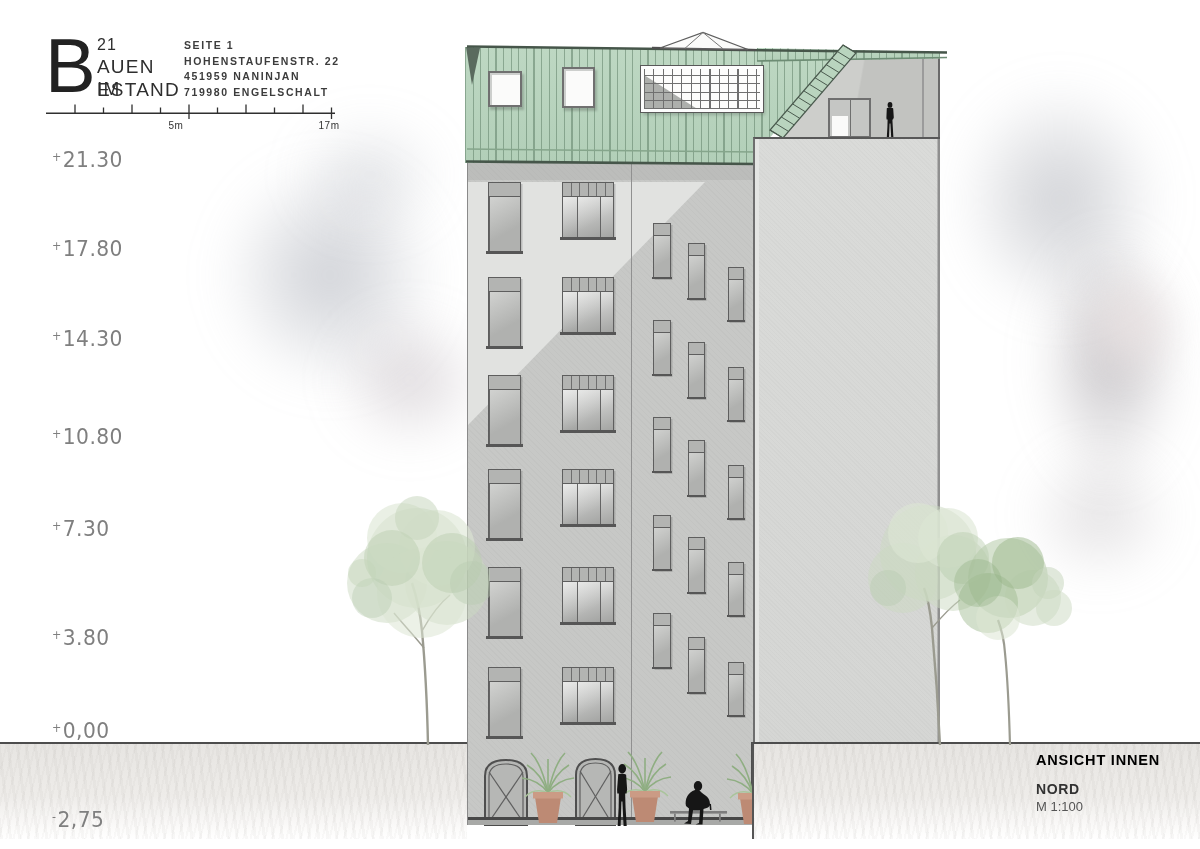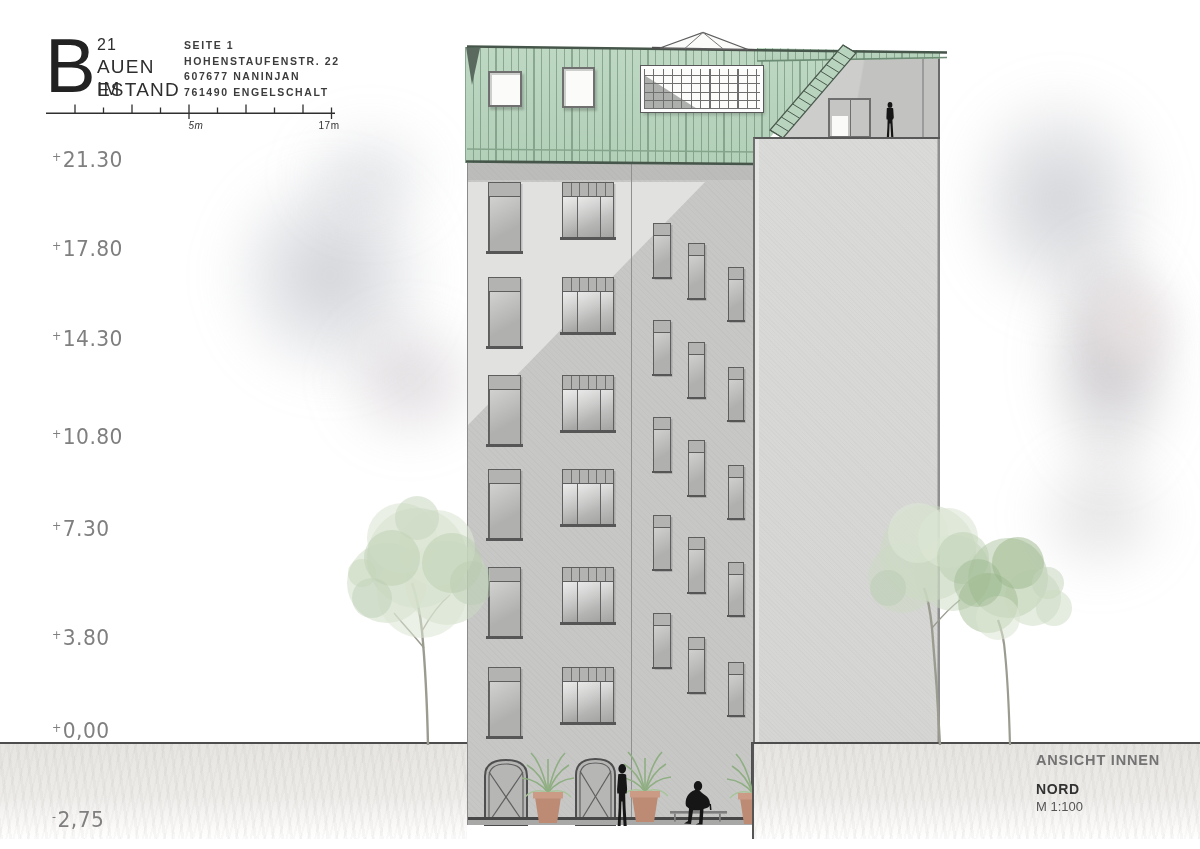--- a/index.html
+++ b/index.html
@@ -102,21 +102,21 @@
   .address{position:absolute;left:184px;top:38px;font-size:10.5px;font-weight:bold;
     letter-spacing:1.6px;line-height:15.5px;color:#3c3c3c;white-space:nowrap;}
   .scalebar{position:absolute;left:24px;top:98px;width:320px;height:42px;z-index:9;}
   .scalebar .lbl{position:absolute;top:22px;transform:translateX(-50%);font-size:10px;
     letter-spacing:.5px;color:#333;}
   .elev-layer{position:absolute;inset:0;z-index:9;pointer-events:none;text-align:right;}
   .elev{position:absolute;left:52px;font-size:22px;color:#7f7f7f;letter-spacing:.5px;
     font-family:"DejaVu Sans",sans-serif;transform:scaleX(.92);transform-origin:left center;}
   .elev .sign{font-size:.55em;vertical-align:.5em;margin-right:1px;}
   .drawing-info{position:absolute;left:1036px;top:752px;z-index:9;}
-  .di-title{font-size:14.5px;font-weight:bold;letter-spacing:.8px;color:#737373;}
+  .di-title{font-size:14.5px;font-weight:bold;letter-spacing:.8px;color:#000000;}
   .di-orient{font-size:14px;font-weight:bold;letter-spacing:.6px;color:#323232;margin-top:13px;}
   .di-scale{font-size:13px;color:#555;margin-top:2px;}
 </style>
 </head>
 <body>
 
 <div class="canvas">
 
   <div>
     <div class="cloud" style="left:175px;top:115px;width:310px;height:320px;background:radial-gradient(closest-side, rgba(164,168,178,.55), rgba(164,168,178,0) 72%);"></div>
@@ -572,40 +572,40 @@
   </svg>
 
   <div class="title-block">
     <div class="big-letter">B</div>
     <div class="tb-num">21</div>
     <div class="tb-line1">AUEN IM</div>
     <div class="tb-line2">ESTAND</div>
     <div class="address" id="addressBlock">
         <div>SEITE 1</div>
         <div>HOHENSTAUFENSTR. 22</div>
-        <div>607677 NANINJAN</div>
-        <div>761490 ENGELSCHALT</div>
+        <div>451959 NANINJAN</div>
+        <div>719980 ENGELSCHALT</div>
       </div>
   </div>
 
   <div class="scalebar">
     <svg id="sbSvg" width="320" height="26" viewBox="0 0 320 26">
       <line x1="22" y1="15.2" x2="311" y2="15.2" stroke="#2f2f2f" stroke-width="1.6"></line>
     <line x1="51" y1="6.5" x2="51" y2="15.8" stroke="#2f2f2f" stroke-width="1.3"></line>
         <line x1="79.5" y1="9.5" x2="79.5" y2="15.8" stroke="#2f2f2f" stroke-width="1.3"></line>
         <line x1="108" y1="6.5" x2="108" y2="15.8" stroke="#2f2f2f" stroke-width="1.3"></line>
         <line x1="136.5" y1="9.5" x2="136.5" y2="15.8" stroke="#2f2f2f" stroke-width="1.3"></line>
         <line x1="165" y1="6.5" x2="165" y2="21" stroke="#2f2f2f" stroke-width="1.3"></line>
         <line x1="193.5" y1="9.5" x2="193.5" y2="15.8" stroke="#2f2f2f" stroke-width="1.3"></line>
         <line x1="222" y1="6.5" x2="222" y2="15.8" stroke="#2f2f2f" stroke-width="1.3"></line>
         <line x1="250.5" y1="9.5" x2="250.5" y2="15.8" stroke="#2f2f2f" stroke-width="1.3"></line>
         <line x1="279" y1="6.5" x2="279" y2="15.8" stroke="#2f2f2f" stroke-width="1.3"></line>
         <line x1="307.5" y1="9.5" x2="307.5" y2="21" stroke="#2f2f2f" stroke-width="1.3"></line>
       </svg>
-    <span class="lbl" style="left:172px;font-style:italic;">5m</span>
+    <span class="lbl" style="left:152px;">5m</span>
     <span class="lbl" style="left:305px;">17m</span>
   </div>
 
   <div class="elev-layer" id="elevLayer">
       <div class="elev" style="top: 147px;"><span class="sign">+</span><span>21.30</span></div>
       <div class="elev" style="top: 236px;"><span class="sign">+</span><span>17.80</span></div>
       <div class="elev" style="top: 326px;"><span class="sign">+</span><span>14.30</span></div>
       <div class="elev" style="top: 424px;"><span class="sign">+</span><span>10.80</span></div>
       <div class="elev" style="top: 516px;"><span class="sign">+</span><span>7.30</span></div>
       <div class="elev" style="top: 625px;"><span class="sign">+</span><span>3.80</span></div>

